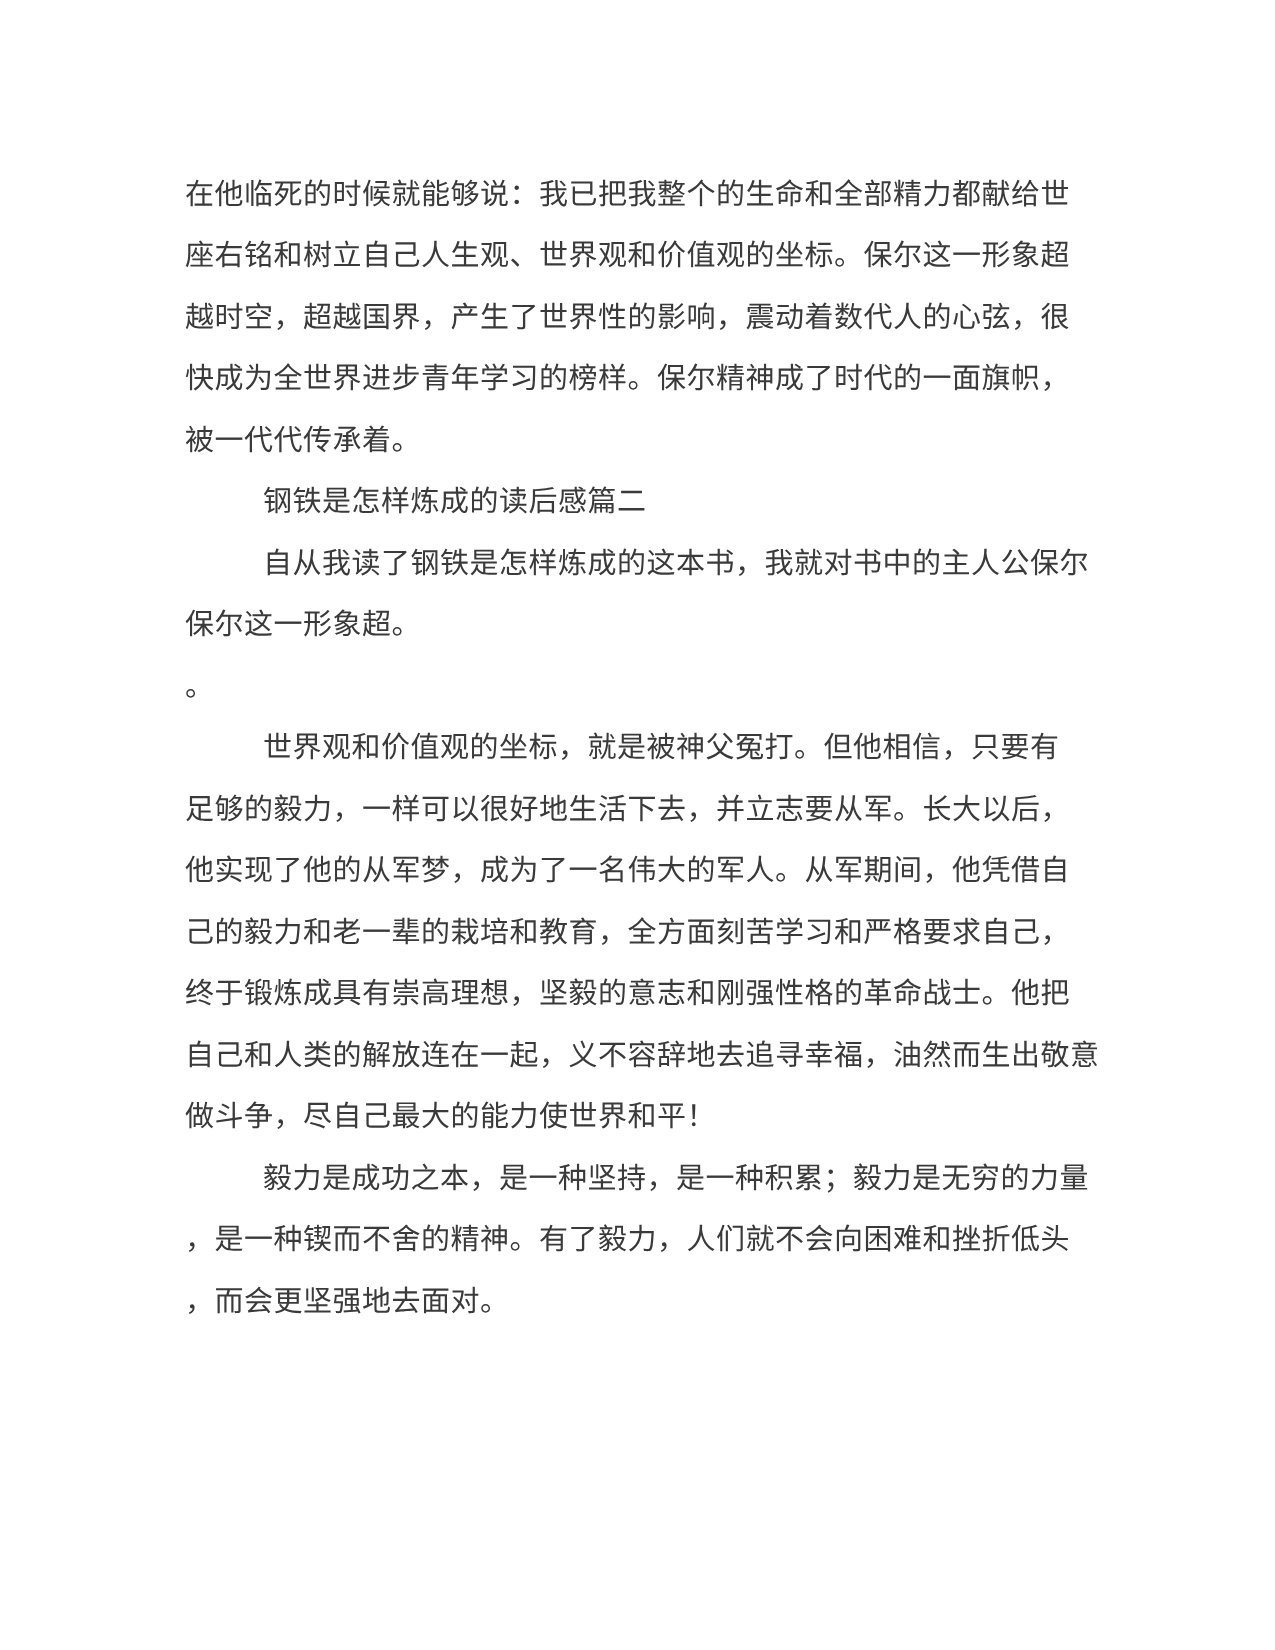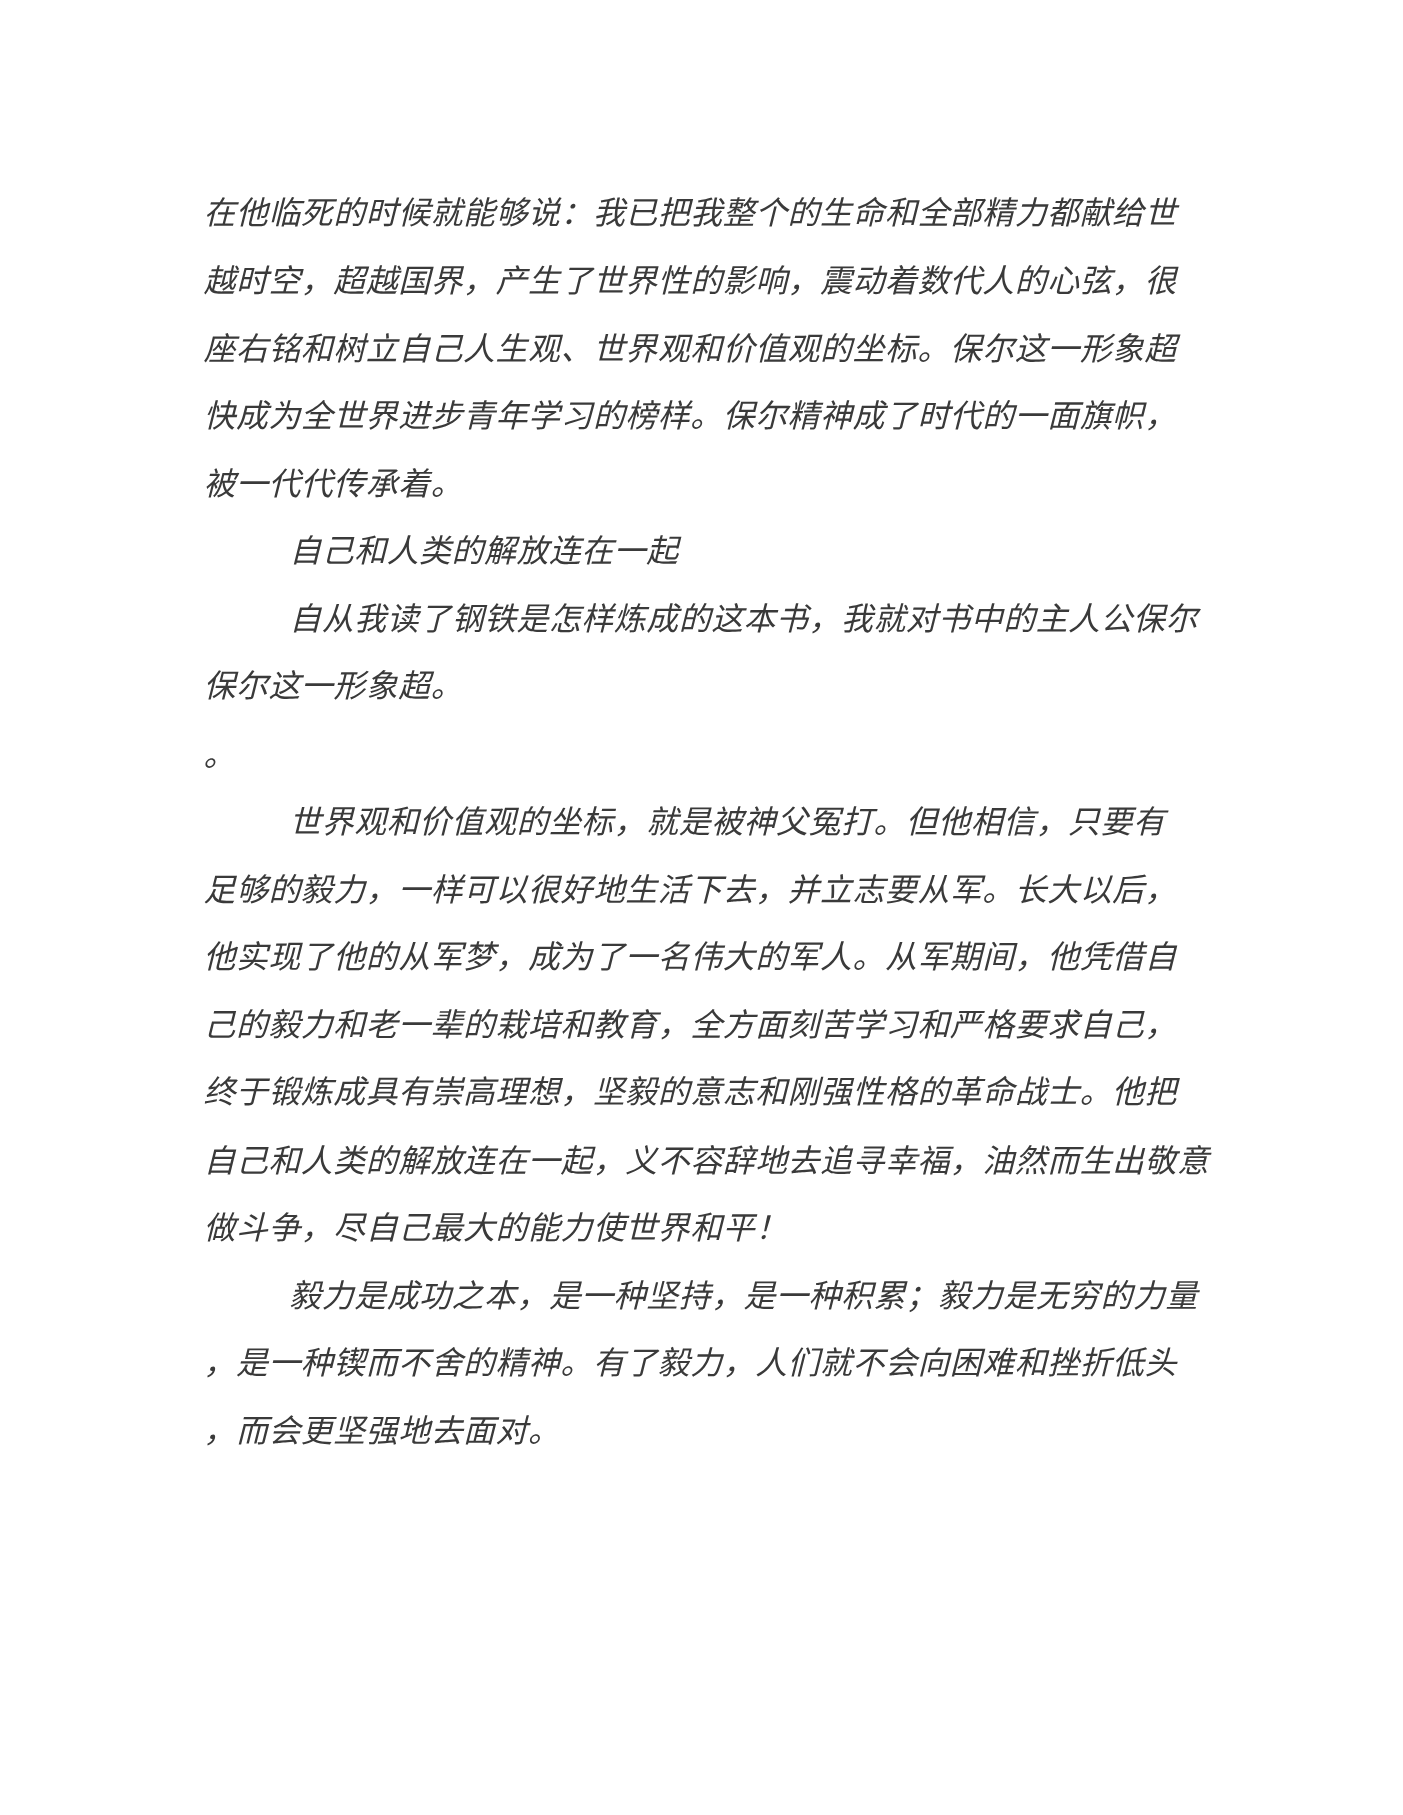--- a/index.html
+++ b/index.html
@@ -14,21 +14,20 @@
     height: 1650px;
     background: #ffffff;
     overflow: hidden;
     font-family: "Liberation Serif", "DejaVu Serif", serif;
   }
   .doc-content {
     position: absolute;
     left: 185px;
     top: 160px;
     width: 905px;
-    font-style: italic;
   }
   .doc-line {
     height: 61.5px;
     display: flex;
     align-items: center;
     font-size: 29px;
     letter-spacing: 0.5px;
     color: #3a3a3a;
     white-space: pre;
     font-weight: 300;
@@ -36,25 +35,25 @@
   .doc-line.indent {
     padding-left: 78px;
   }
 </style>
 </head>
 <body>
 
 <div class="page">
   <div class="doc-content">
       <div class="doc-line">在他临死的时候就能够说：我已把我整个的生命和全部精力都献给世</div>
+      <div class="doc-line">座右铭和树立自己人生观、世界观和价值观的坐标。保尔这一形象超</div>
       <div class="doc-line">越时空，超越国界，产生了世界性的影响，震动着数代人的心弦，很</div>
-      <div class="doc-line">座右铭和树立自己人生观、世界观和价值观的坐标。保尔这一形象超</div>
       <div class="doc-line">快成为全世界进步青年学习的榜样。保尔精神成了时代的一面旗帜，</div>
       <div class="doc-line">被一代代传承着。</div>
-      <div class="doc-line indent">自己和人类的解放连在一起</div>
+      <div class="doc-line indent">钢铁是怎样炼成的读后感篇二</div>
       <div class="doc-line indent">自从我读了钢铁是怎样炼成的这本书，我就对书中的主人公保尔</div>
       <div class="doc-line">保尔这一形象超。</div>
       <div class="doc-line">。</div>
       <div class="doc-line indent">世界观和价值观的坐标，就是被神父冤打。但他相信，只要有</div>
       <div class="doc-line">足够的毅力，一样可以很好地生活下去，并立志要从军。长大以后，</div>
       <div class="doc-line">他实现了他的从军梦，成为了一名伟大的军人。从军期间，他凭借自</div>
       <div class="doc-line">己的毅力和老一辈的栽培和教育，全方面刻苦学习和严格要求自己，</div>
       <div class="doc-line">终于锻炼成具有崇高理想，坚毅的意志和刚强性格的革命战士。他把</div>
       <div class="doc-line">自己和人类的解放连在一起，义不容辞地去追寻幸福，油然而生出敬意</div>
       <div class="doc-line">做斗争，尽自己最大的能力使世界和平！</div>

